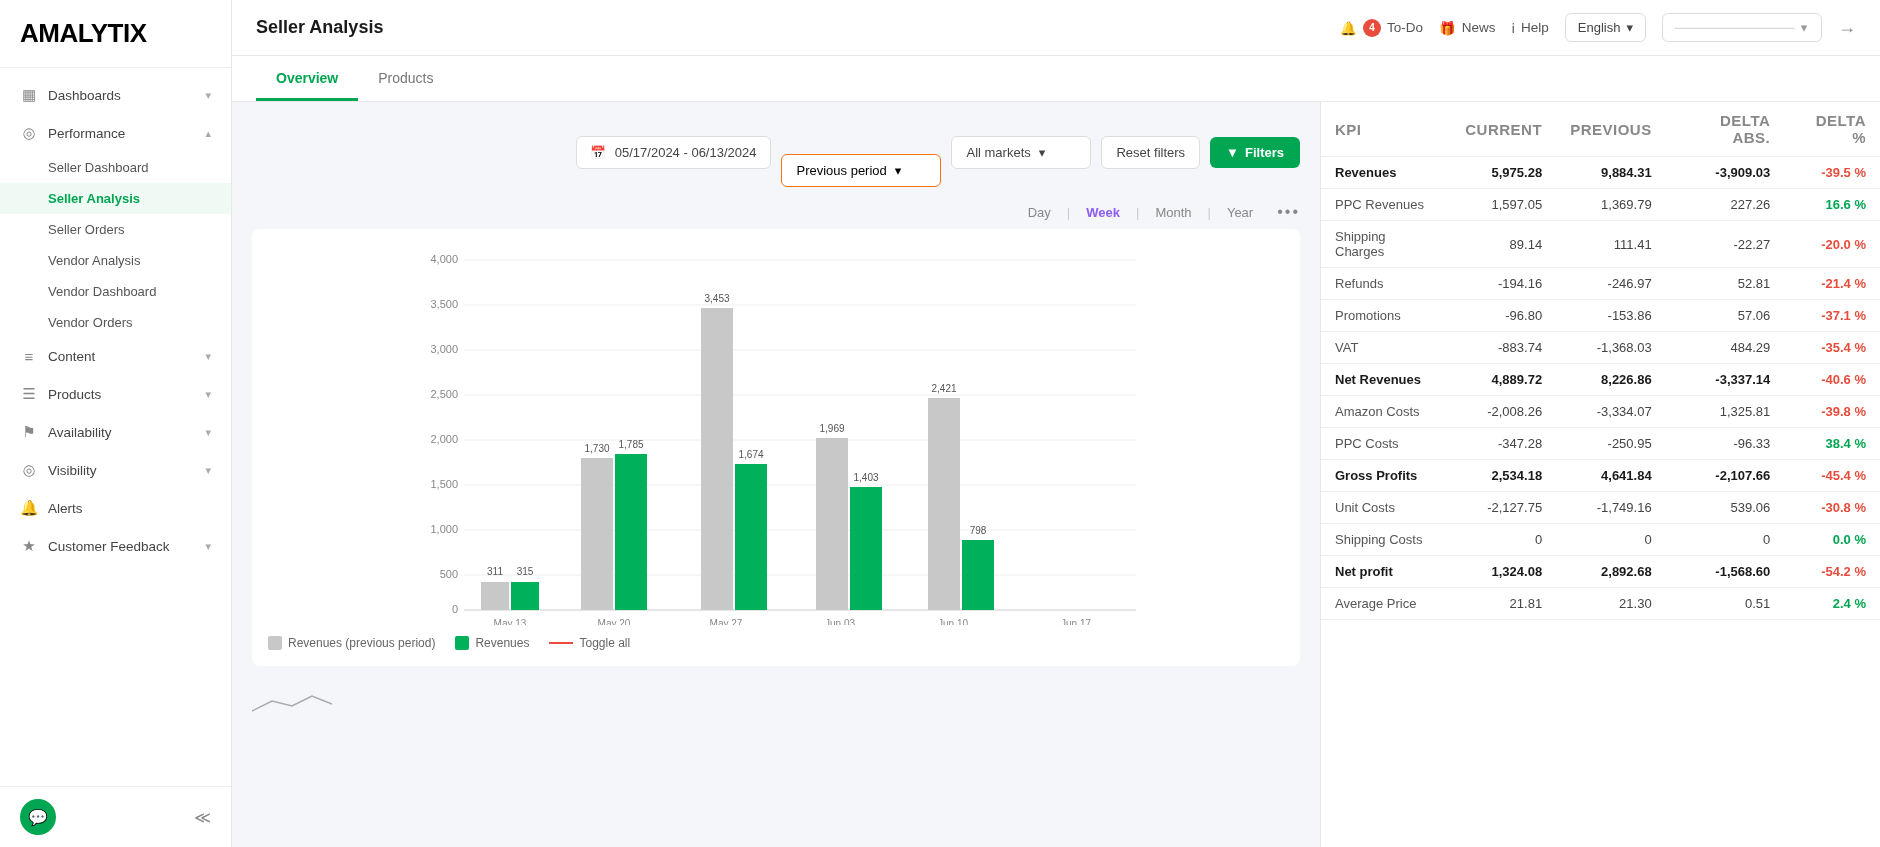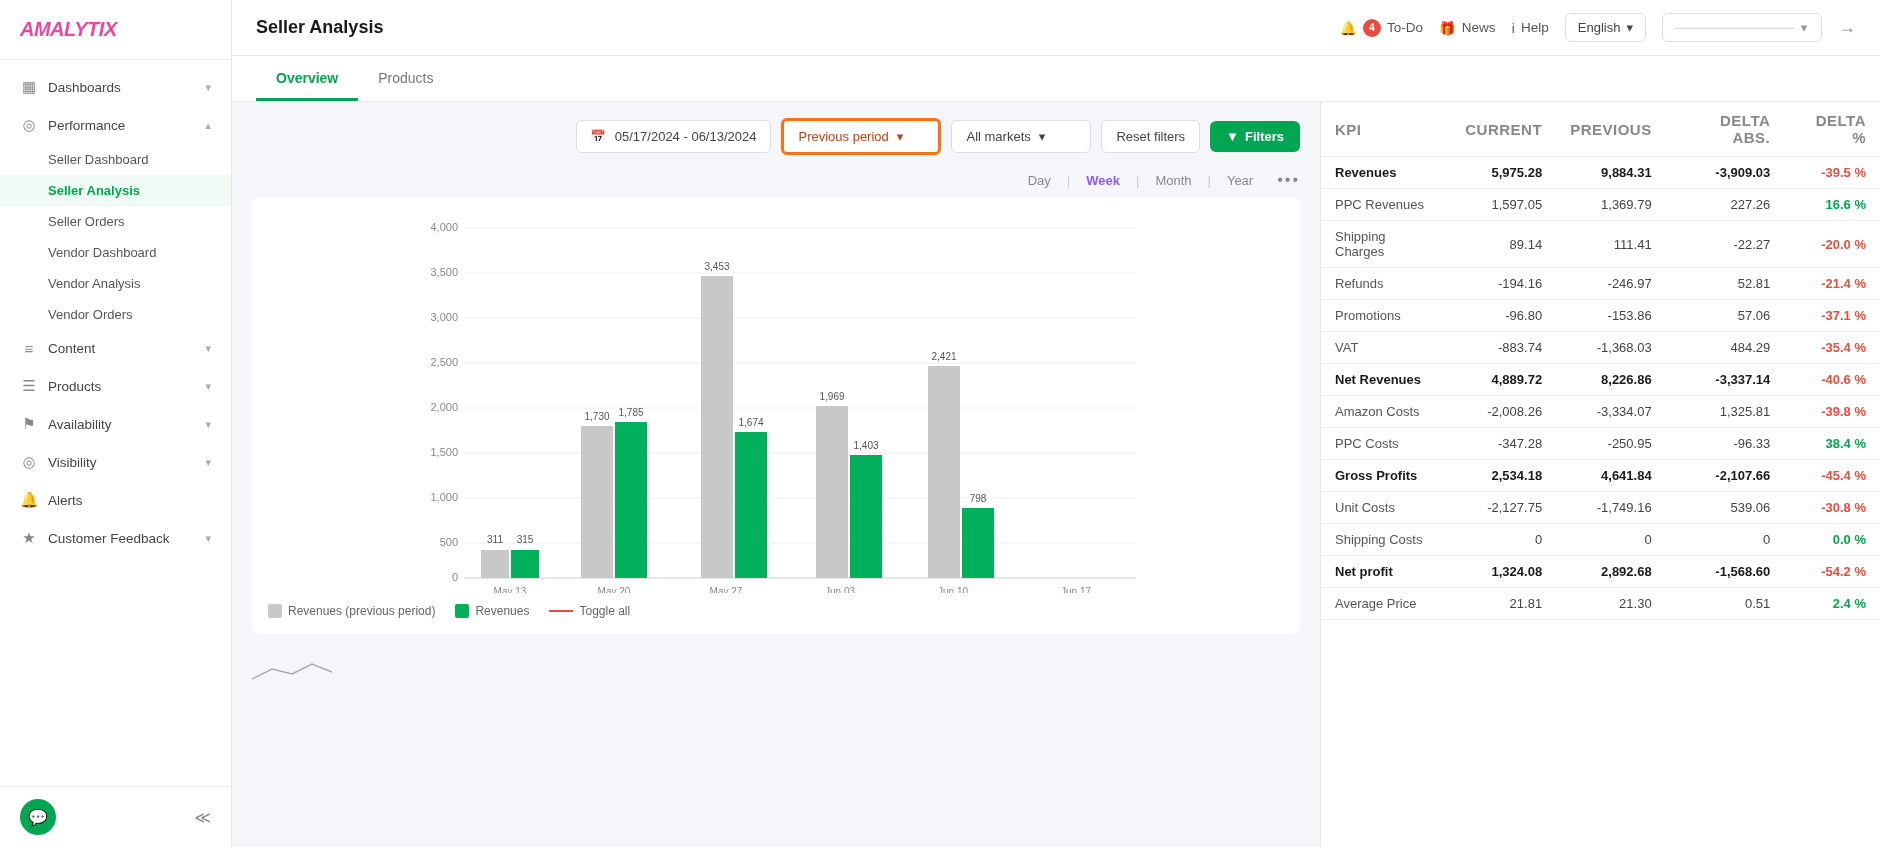--- a/index.html
+++ b/index.html
@@ -1,21 +1,21 @@
 <!DOCTYPE html>
 <html><head>
   <meta charset="utf-8">
   <style>
     * { box-sizing: border-box; margin: 0; padding: 0; }
     body { font-family: -apple-system, BlinkMacSystemFont, 'Segoe UI', sans-serif; font-size: 13px; background: #f5f6fa; display: flex; height: 847px; overflow: hidden; }
 
     
     .sidebar { width: 232px; background: #fff; border-right: 1px solid #e8e8e8; display: flex; flex-direction: column; flex-shrink: 0; }
     .sidebar-logo { padding: 18px 20px; border-bottom: 1px solid #eee; }
-    .sidebar-logo span { font-size: 20px; font-weight: 800; color: #ec4899; letter-spacing: -0.5px; font-style: italic; }
+    .sidebar-logo span { font-size: 26px; font-weight: 800; color: #000000; letter-spacing: -0.5px; }
     .sidebar-nav { flex: 1; overflow-y: auto; padding: 8px 0; }
     .nav-item { display: flex; align-items: center; padding: 10px 20px; cursor: pointer; color: #444; font-size: 13.5px; gap: 10px; }
     .nav-item .nav-icon { color: #888; font-size: 15px; width: 18px; text-align: center; }
     .nav-item .nav-label { flex: 1; }
     .nav-item .chevron { font-size: 11px; color: #aaa; }
     .nav-sub-item { padding: 8px 20px 8px 48px; cursor: pointer; color: #555; font-size: 13px; }
     .nav-sub-item.active { color: #00a651; font-weight: 600; background: #f0faf5; }
     .sidebar-bottom { padding: 12px 20px; border-top: 1px solid #eee; display: flex; align-items: center; gap: 10px; }
     .chat-bubble { width: 36px; height: 36px; background: #00a651; border-radius: 50%; display: flex; align-items: center; justify-content: center; color: white; font-size: 16px; cursor: pointer; }
     .collapse-btn { cursor: pointer; font-size: 16px; color: #888; margin-left: auto; }
@@ -40,21 +40,21 @@
 
     
     .content { flex: 1; display: flex; overflow: hidden; padding: 0; }
 
     
     .chart-area { flex: 1; padding: 16px 20px; overflow-y: auto; }
 
     
     .toolbar { display: flex; align-items: center; gap: 10px; margin-bottom: 16px; flex-wrap: wrap; }
     .date-picker { border: 1px solid #ddd; border-radius: 6px; padding: 8px 14px; display: flex; align-items: center; gap: 8px; cursor: pointer; background: white; color: #444; font-size: 13px; }
-    .period-select { border: 3px solid #f97316; border-radius: 6px; padding: 8px 14px; display: flex; align-items: center; gap: 8px; cursor: pointer; background: white; color: #c2410c; font-size: 13px; min-width: 160px; }
+    .period-select { border: 1px solid #f97316; border-radius: 6px; padding: 8px 14px; display: flex; align-items: center; gap: 8px; cursor: pointer; background: white; color: #000000; font-size: 13px; min-width: 160px; margin-top: 36px; }
     .market-select { border: 1px solid #ddd; border-radius: 6px; padding: 8px 14px; display: flex; align-items: center; gap: 8px; cursor: pointer; background: white; color: #444; font-size: 13px; min-width: 140px; }
     .reset-btn { border: 1px solid #ddd; border-radius: 6px; padding: 8px 14px; cursor: pointer; background: white; color: #444; font-size: 13px; }
     .filter-btn { background: #00a651; color: white; border: none; border-radius: 6px; padding: 8px 16px; cursor: pointer; display: flex; align-items: center; gap: 6px; font-size: 13px; font-weight: 600; }
 
     
     .chart-period { display: flex; justify-content: flex-end; align-items: center; gap: 16px; margin-bottom: 8px; font-size: 13px; color: #555; }
     .chart-period .period-option { cursor: pointer; color: #888; }
     .chart-period .period-option.active { color: #8b5cf6; font-weight: 600; }
     .chart-period .sep { color: #ccc; }
     .chart-more { margin-left: 8px; cursor: pointer; color: #888; font-size: 16px; letter-spacing: 2px; }
@@ -96,22 +96,22 @@
     </div>
 
     <div class="nav-item">
       <span class="nav-icon">◎</span>
       <span class="nav-label">Performance</span>
       <span class="chevron">▴</span>
     </div>
     <div class="nav-sub-item">Seller Dashboard</div>
     <div class="nav-sub-item active">Seller Analysis</div>
     <div class="nav-sub-item">Seller Orders</div>
+    <div class="nav-sub-item">Vendor Analysis</div>
     <div class="nav-sub-item">Vendor Dashboard</div>
-    <div class="nav-sub-item">Vendor Analysis</div>
     <div class="nav-sub-item">Vendor Orders</div>
 
     <div class="nav-item">
       <span class="nav-icon">≡</span>
       <span class="nav-label">Content</span>
       <span class="chevron">▾</span>
     </div>
 
     <div class="nav-item">
       <span class="nav-icon">☰</span>

